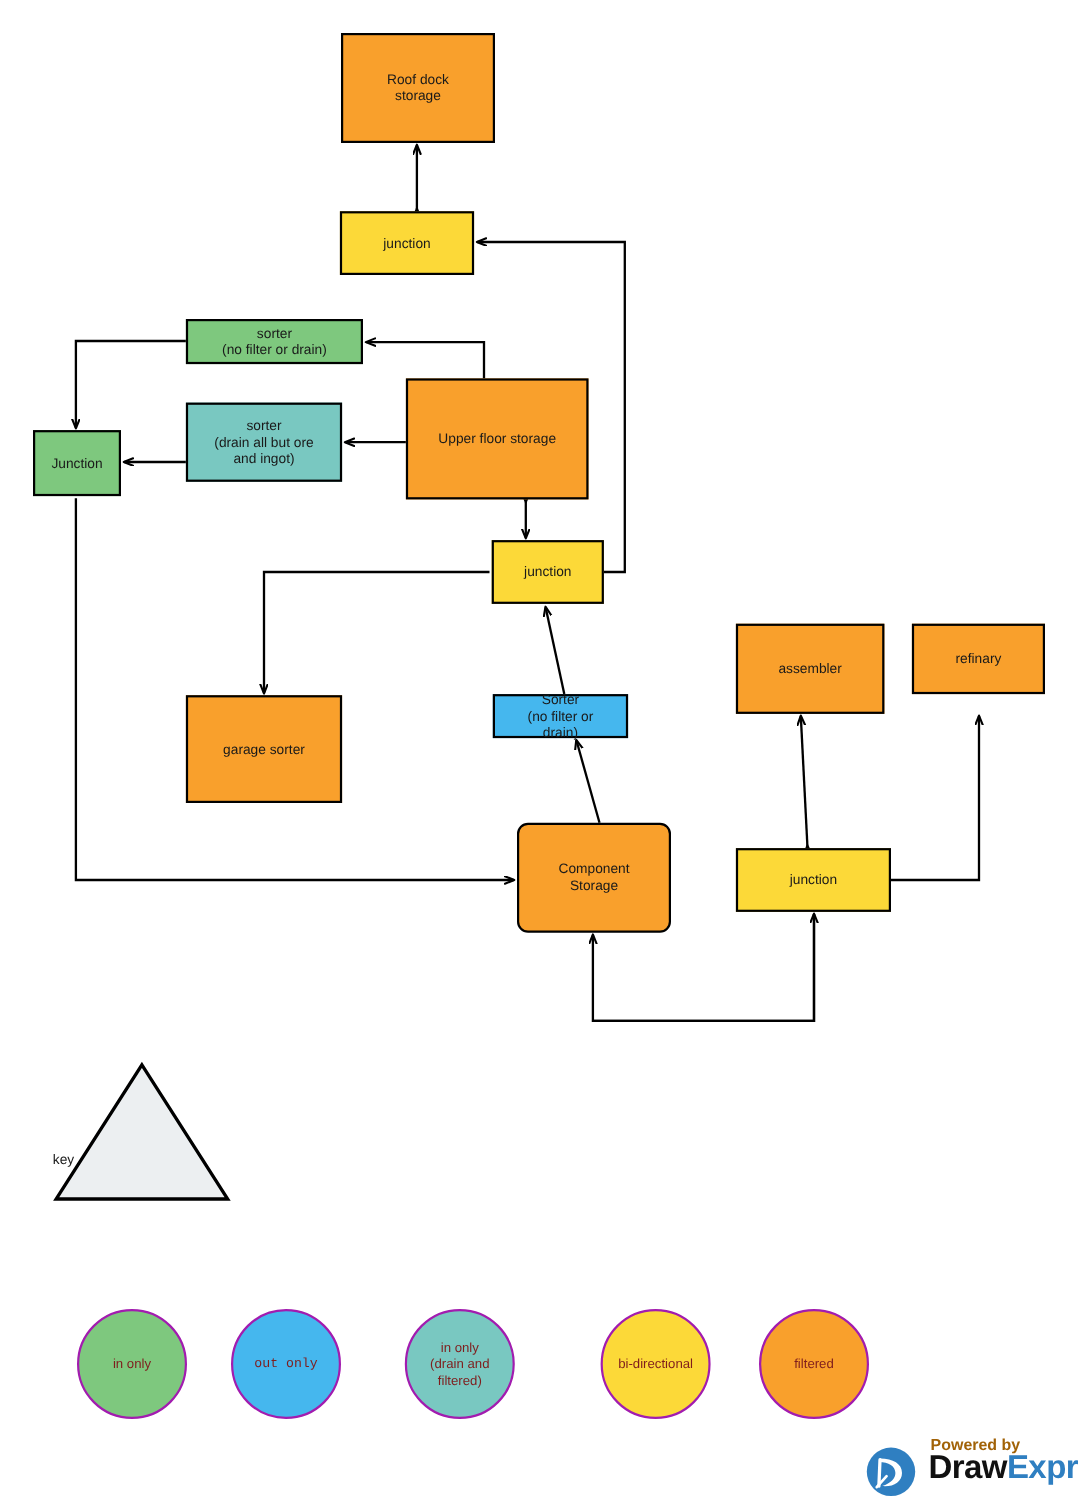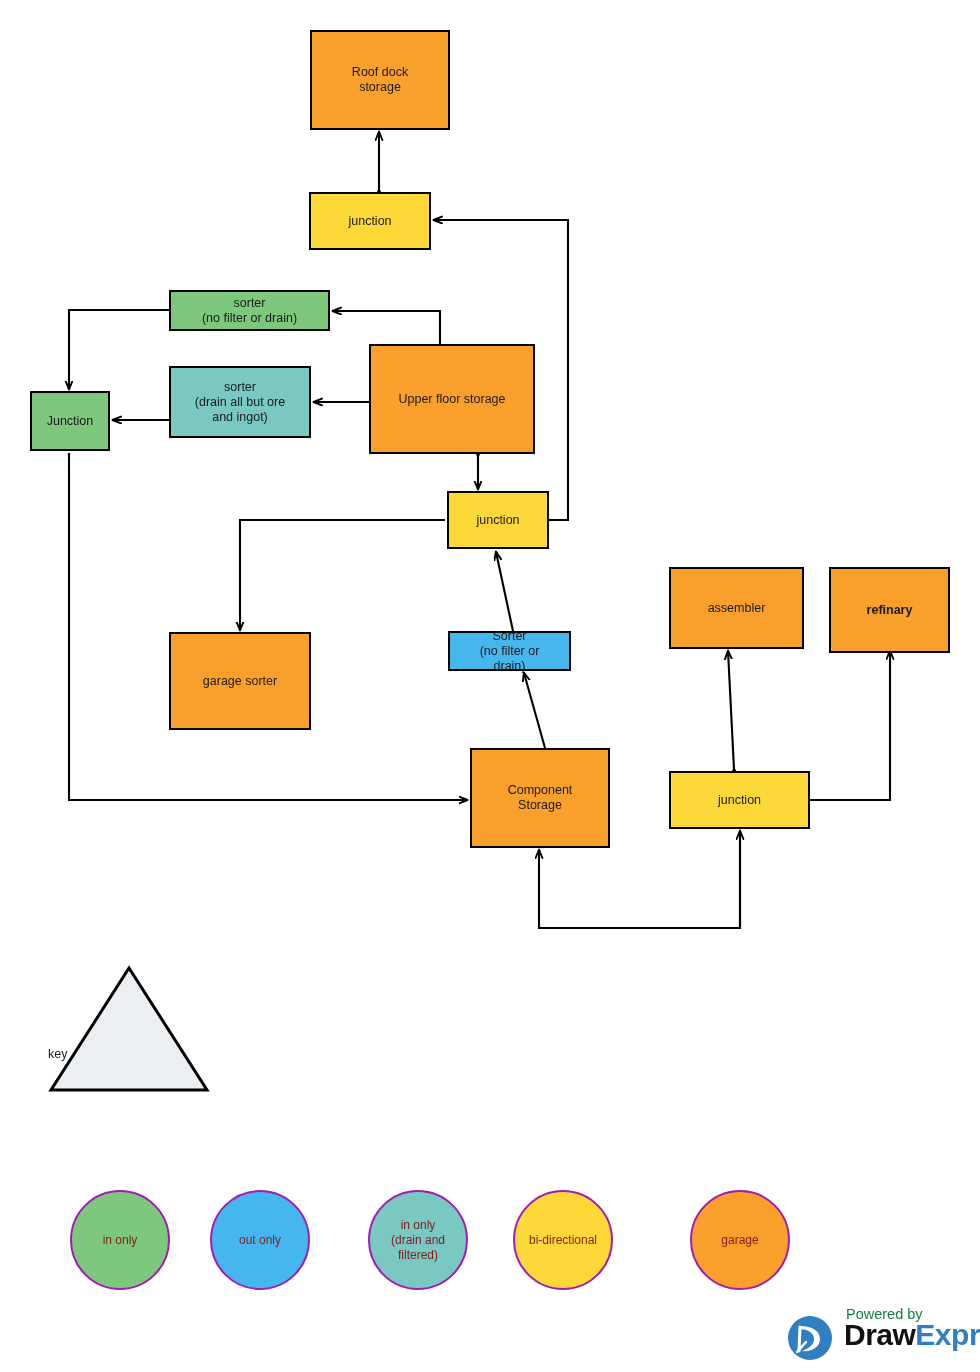--- a/index.html
+++ b/index.html
@@ -56,21 +56,21 @@
     align-items: center;
     justify-content: center;
     text-align: center;
     font-size: 12px;
     line-height: 15px;
     color: #7f1d1d;
     white-space: pre-line;
     z-index: 3;
   }
   .legend-circle.c-green  { background: #7ec87e; }
-  .legend-circle.c-blue   { background: #45b7ee; }
+  .legend-circle.c-blue   { background: #45b7ee; font-family: Liberation Mono, monospace; }
   .legend-circle.c-teal   { background: #79c8c1; }
   .legend-circle.c-yellow { background: #fcd938; }
   .legend-circle.c-orange { background: #f9a02c; }
 
   #key-shape {
     position: absolute;
     left: 48px;
     top: 965px;
     width: 162px;
     height: 128px;
@@ -93,22 +93,23 @@
     top: 1306px;
     width: 186px;
     height: 54px;
     z-index: 5;
   }
   .wm-powered {
     position: absolute;
     left: 60px;
     top: 0px;
     font-size: 14.5px;
-    color: #15803d;
+    color: #a16207;
     font-family: "Liberation Sans", sans-serif;
+    font-weight: bold;
   }
   .wm-draw {
     position: absolute;
     left: 58px;
     top: 12px;
     font-size: 30px;
     font-weight: bold;
     color: #111111;
     letter-spacing: -0.5px;
   }
@@ -156,39 +157,39 @@
       <div class="node in-only" style="left: 169px; top: 290px; width: 161px; height: 41px;">sorter
 (no filter or drain)</div>
       <div class="node filtered" style="left: 169px; top: 366px; width: 142px; height: 72px;">sorter
 (drain all but ore and ingot)</div>
       <div class="node in-only" style="left: 30px; top: 391px; width: 80px; height: 60px;">Junction</div>
       <div class="node storage" style="left: 369px; top: 344px; width: 166px; height: 110px;">Upper floor storage</div>
       <div class="node junction-y" style="left: 447px; top: 491px; width: 102px; height: 58px;">junction</div>
       <div class="node storage" style="left: 169px; top: 632px; width: 142px; height: 98px;">garage sorter</div>
       <div class="node out-only" style="left: 448px; top: 631px; width: 123px; height: 40px;">Sorter
 (no filter or drain)</div>
-      <div class="node storage" style="left: 470px; top: 748px; width: 140px; height: 100px;">Component Storage</div>
+      <div class="node storage" style="left: 470px; top: 748px; width: 140px; height: 100px; border-radius: 10px;">Component Storage</div>
       <div class="node storage" style="left: 669px; top: 567px; width: 135px; height: 82px; text-align: center;">assembler</div>
-      <div class="node storage" style="left: 829px; top: 567px; width: 121px; height: 86px; font-weight: bold;">refinary</div>
+      <div class="node storage" style="left: 829px; top: 567px; width: 121px; height: 64px;">refinary</div>
       <div class="node junction-y" style="left: 669px; top: 771px; width: 141px; height: 58px;">junction</div>
     </div>
 
   <svg id="key-shape" viewBox="0 0 162 128" xmlns="http://www.w3.org/2000/svg">
     <polygon points="81,3 159,125 3,125" fill="#eceff1" stroke="#000000" stroke-width="3"></polygon>
   </svg>
   <div id="key-label">key</div>
 
   <div id="legend-layer">
       <div class="legend-circle c-green" style="left: 70px; top: 1190px; width: 100px; height: 100px; background: rgb(126, 200, 126);">in only</div>
       <div class="legend-circle c-blue" style="left: 210px; top: 1190px; width: 100px; height: 100px; background: rgb(69, 183, 238);">out only</div>
       <div class="legend-circle c-teal" style="left: 368px; top: 1190px; width: 100px; height: 100px; background: rgb(121, 200, 193);">in only
 (drain and
 filtered)</div>
-      <div class="legend-circle c-yellow" style="left: 513px; top: 1190px; width: 100px; height: 100px; background: rgb(252, 217, 56);">bi-directional</div>
-      <div class="legend-circle c-orange" style="left: 690px; top: 1190px; width: 100px; height: 100px; background: rgb(249, 160, 44);">garage</div>
+      <div class="legend-circle c-yellow" style="left: 546px; top: 1190px; width: 100px; height: 100px; background: rgb(252, 217, 56);">bi-directional</div>
+      <div class="legend-circle c-orange" style="left: 690px; top: 1190px; width: 100px; height: 100px; background: rgb(249, 160, 44);">filtered</div>
     </div>
 
   <div id="watermark">
     <svg id="wm-logo" viewBox="0 0 48 48" xmlns="http://www.w3.org/2000/svg">
       <circle cx="24" cy="24" r="22" fill="#2f7fc1"></circle>
       <path d="M 14 12 C 26 12, 34 17, 34 25 C 34 33, 26 38, 16 37 C 24 34, 28 30, 28 25 C 28 19, 22 15, 13 15 Z" fill="#ffffff"></path>
       <path d="M 14 13 L 13 37" stroke="#ffffff" stroke-width="3" fill="none" stroke-linecap="round"></path>
       <path d="M 11 38 L 20 28" stroke="#ffffff" stroke-width="2.4" fill="none" stroke-linecap="round"></path>
     </svg>
     <span class="wm-powered">Powered by</span>

